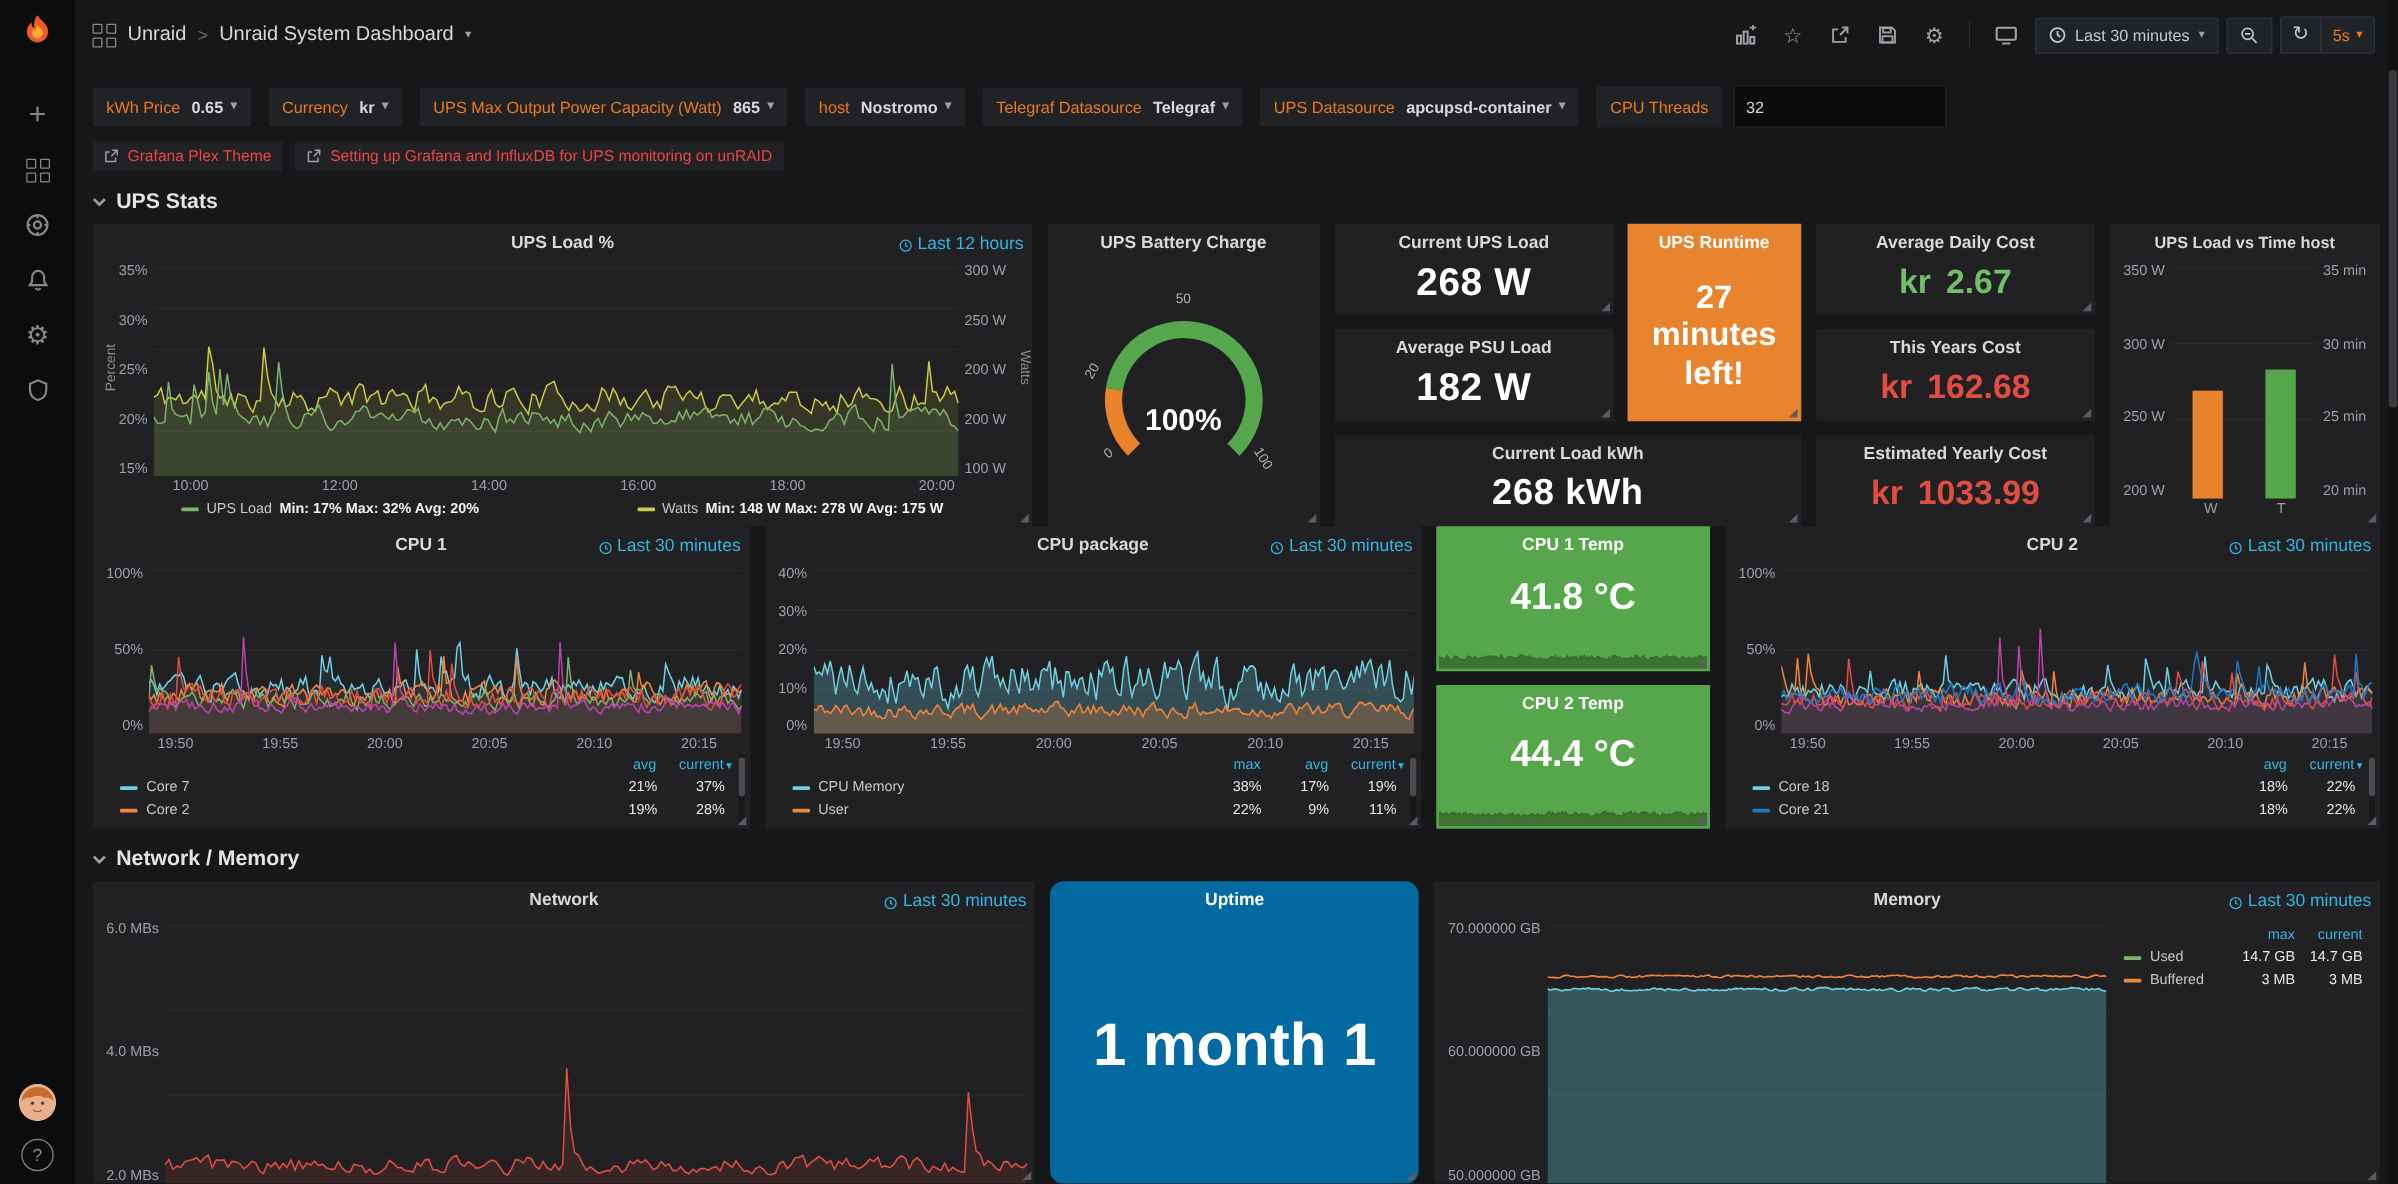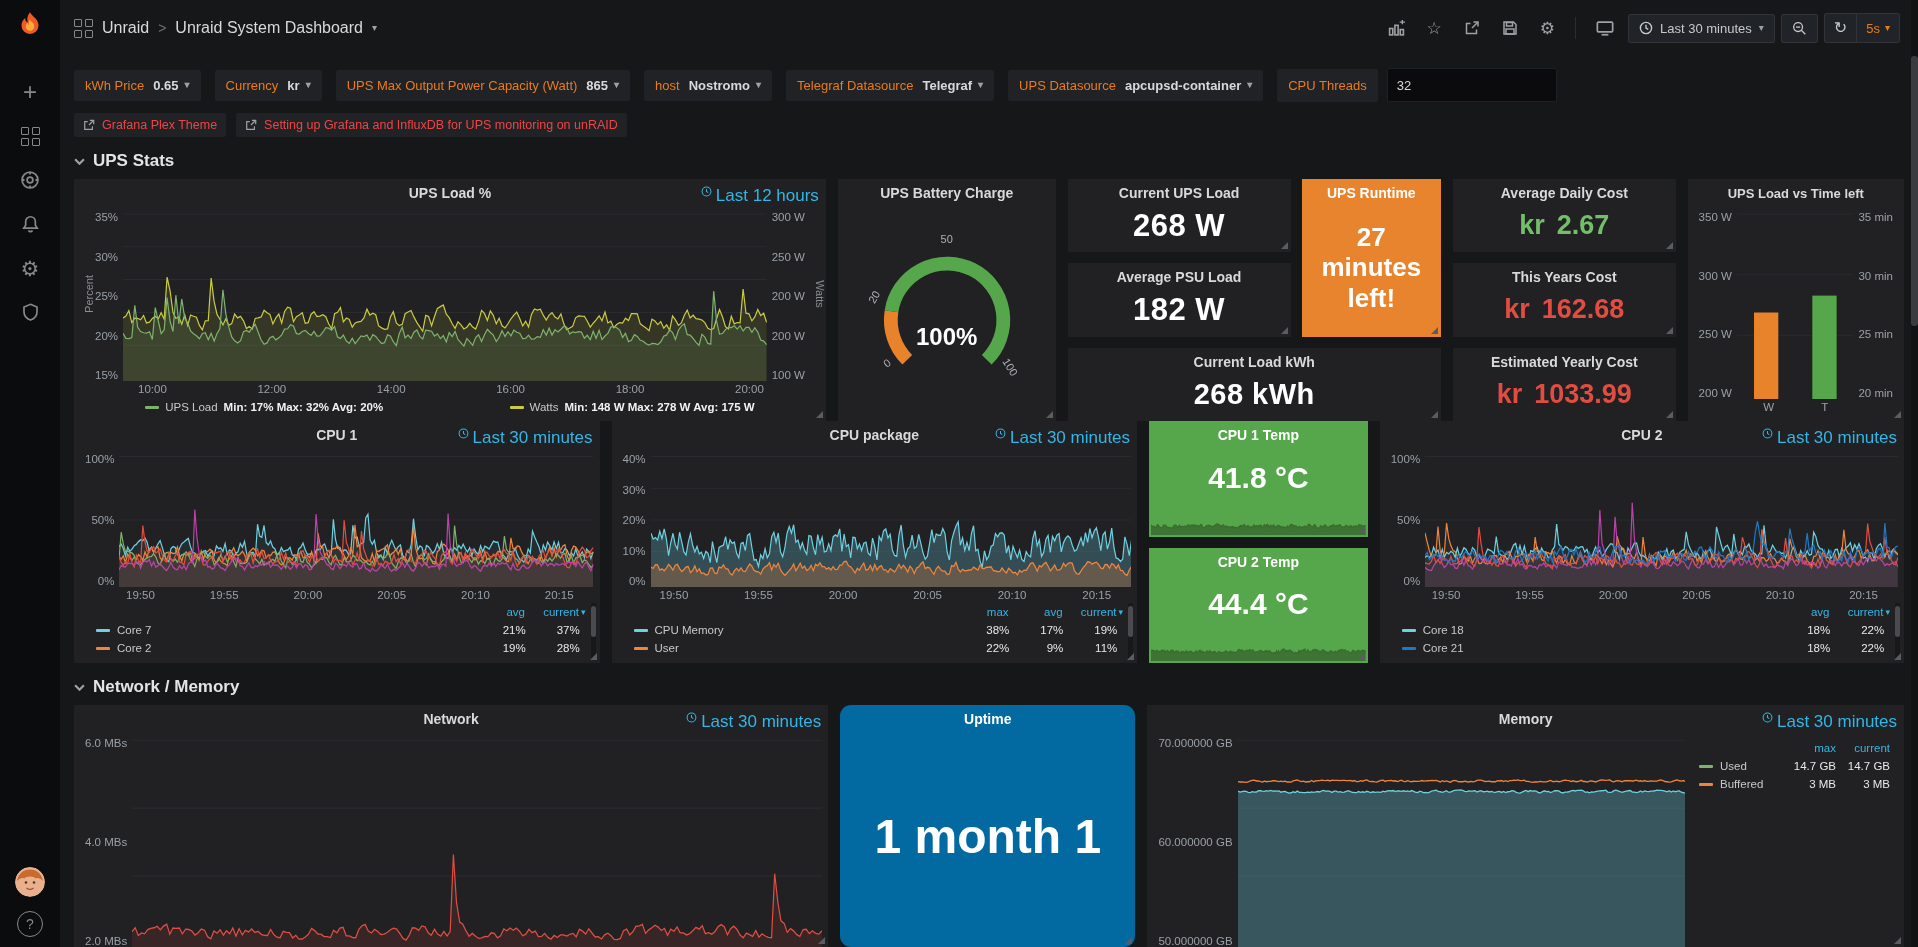--- a/index.html
+++ b/index.html
@@ -45,21 +45,21 @@
 .link-item{display:flex;align-items:center;gap:7px;background:#202226;padding:5px 9px;font-size:12.5px;color:#ef4444;cursor:pointer;border-radius:2px}
 .link-item svg{stroke:#9fa1a4;fill:none;stroke-width:1.4}
 
 .row-head{display:flex;align-items:center;gap:8px;padding:14px 14px 8px;font-size:17px;font-weight:700;color:#e3e4e6;cursor:pointer}
 .row-head svg{stroke:#9fa1a4;fill:none;stroke-width:2}
 .dash-row{display:flex;gap:12px;margin:0 14px;height:250px}
 .panel{background:#212124;position:relative;display:flex;flex-direction:column;min-width:0}
 .panel::after{content:"";position:absolute;right:3px;bottom:3px;border-style:solid;border-width:0 0 7px 7px;border-color:transparent transparent #5a5c62 transparent}
 .panel-header{height:28px;display:flex;align-items:center;justify-content:center;position:relative;flex-shrink:0;cursor:pointer}
 .panel-title{font-size:14px;font-weight:700;color:#d8d9da}
-.panel-badge{position:absolute;right:7px;top:7px;display:flex;align-items:flex-start;gap:4px;color:#33b5e5;font-size:17px;cursor:pointer}
+.panel-badge{position:absolute;right:7px;top:7px;display:flex;align-items:flex-end;gap:4px;color:#33b5e5;font-size:14px;cursor:pointer}
 .panel-badge svg{stroke:#33b5e5;fill:none;stroke-width:1.3}
 
 .chart-body{flex:1;display:flex;min-height:0;padding:4px 6px 0 6px}
 .ycol{display:flex;flex-direction:column;justify-content:space-between;font-size:11.5px;color:#9aa0a6;padding:0 5px;text-align:right;flex-shrink:0}
 .ycol.l{align-items:flex-end}
 .ycol.r{align-items:flex-start;text-align:left}
 .plot{flex:1;position:relative;min-width:0}
 .xticks{display:flex;justify-content:space-between;font-size:11.5px;color:#9aa0a6;flex-shrink:0;padding-top:2px}
 .axis-title{position:absolute;font-size:11px;color:#8b8d92;top:50%;white-space:nowrap}
 .axis-title.l{left:-4px;transform:translateY(-50%) rotate(-90deg)}
@@ -475,21 +475,21 @@
               <span class="cost-value" style="color: rgb(226, 77, 66);">
                 <span>kr</span>
                 <span>1033.99</span>
               </span>
             </div>
         </div>
       </div>
 
       <div class="panel" style="flex:175">
         <div class="panel-header">
-            <span class="panel-title" style="font-size:13px">UPS Load vs Time left</span>
+            <span class="panel-title" style="font-size:13px">UPS Load vs Time host</span>
           </div>
         <div class="chart-body">
           <div class="ycol l">
             <span>350 W</span>
               <span>300 W</span>
               <span>250 W</span>
               <span>200 W</span>
           </div>
           <div class="plot">
               <svg viewBox="0 0 117 184" preserveAspectRatio="none" style="position: absolute; inset: 0px; width: 100%; height: 100%;">

